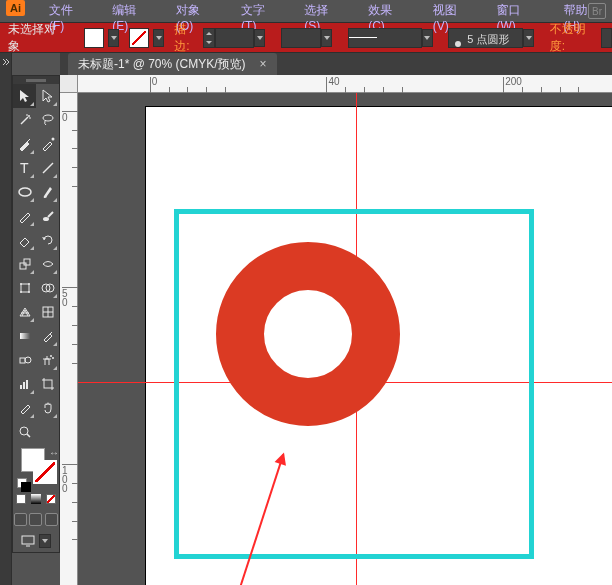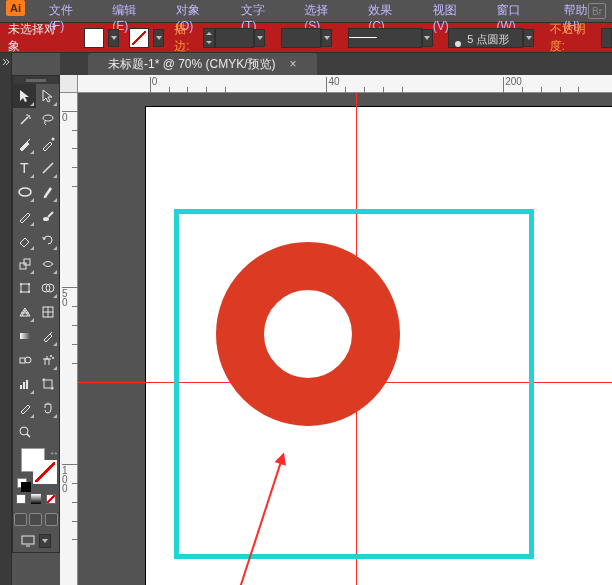--- a/index.html
+++ b/index.html
@@ -21,21 +21,21 @@
   .controlbar .dd svg{display:block;}
   .controlbar .orange { color:#ff9a3c; margin-right:4px;}
   .field { height:20px; background:#3e3e3e; border:1px solid #2e2e2e; display:flex; align-items:center; color:#ddd; font-size:11px;}
   .stepper { width:12px; height:20px; display:flex; flex-direction:column; background:#3e3e3e; border:1px solid #2e2e2e;}
   .stepper div{flex:1; display:flex;align-items:center;justify-content:center;}
   .gap{width:6px;}
   .stroke-profile { width:80px; height:20px; background:#3e3e3e; border:1px solid #2e2e2e; display:flex; align-items:flex-end; padding:0 6px; color:#ddd; font-size:11px;}
   .dashline{ width:28px; height:0; border-top:1px solid #fff; margin-right:6px;}
   
   .doctab-strip{ height:22px; background:#3e3e3e; display:flex; align-items:flex-end; position:absolute; top:53px; left:60px; right:0;}
-  .doctab { height:22px; background:#535353; padding:0 20px; display:flex; align-items:center; color:#eaeaea; font-size:12px; border-top-left-radius:3px; border-top-right-radius:3px; margin-left:28px;}
+  .doctab { height:22px; background:#535353; padding:0 10px; display:flex; align-items:center; color:#eaeaea; font-size:12px; border-top-left-radius:3px; border-top-right-radius:3px; margin-left:8px;}
   .doctab .close{ margin-left:14px; color:#ccc; font-size:12px;}
   
   .tiny-strip{ position:absolute; left:0; top:53px; width:12px; bottom:0; background:#3a3a3a; border-right:1px solid #2e2e2e;}
   .tiny-strip .chev{ position:absolute;left:0;top:4px;width:12px;height:10px; display:flex;align-items:center;justify-content:center;}
   .toolbox{ position:absolute; left:12px; top:75px; width:48px; background:#535353; border:1px solid #2e2e2e; }
   .toolbox-header{ height:8px; background:#3a3a3a; display:flex;align-items:center;justify-content:center;}
   .toolbox-header .grip{ width:20px;height:3px; background:#666;}
   .tool-grid{ display:grid; grid-template-columns:1fr 1fr; }
   .tool{ height:24px; display:flex; align-items:center; justify-content:center; color:#e8e8e8; border:0.5px solid transparent;}
   .tool.sel{ background:#333;}

